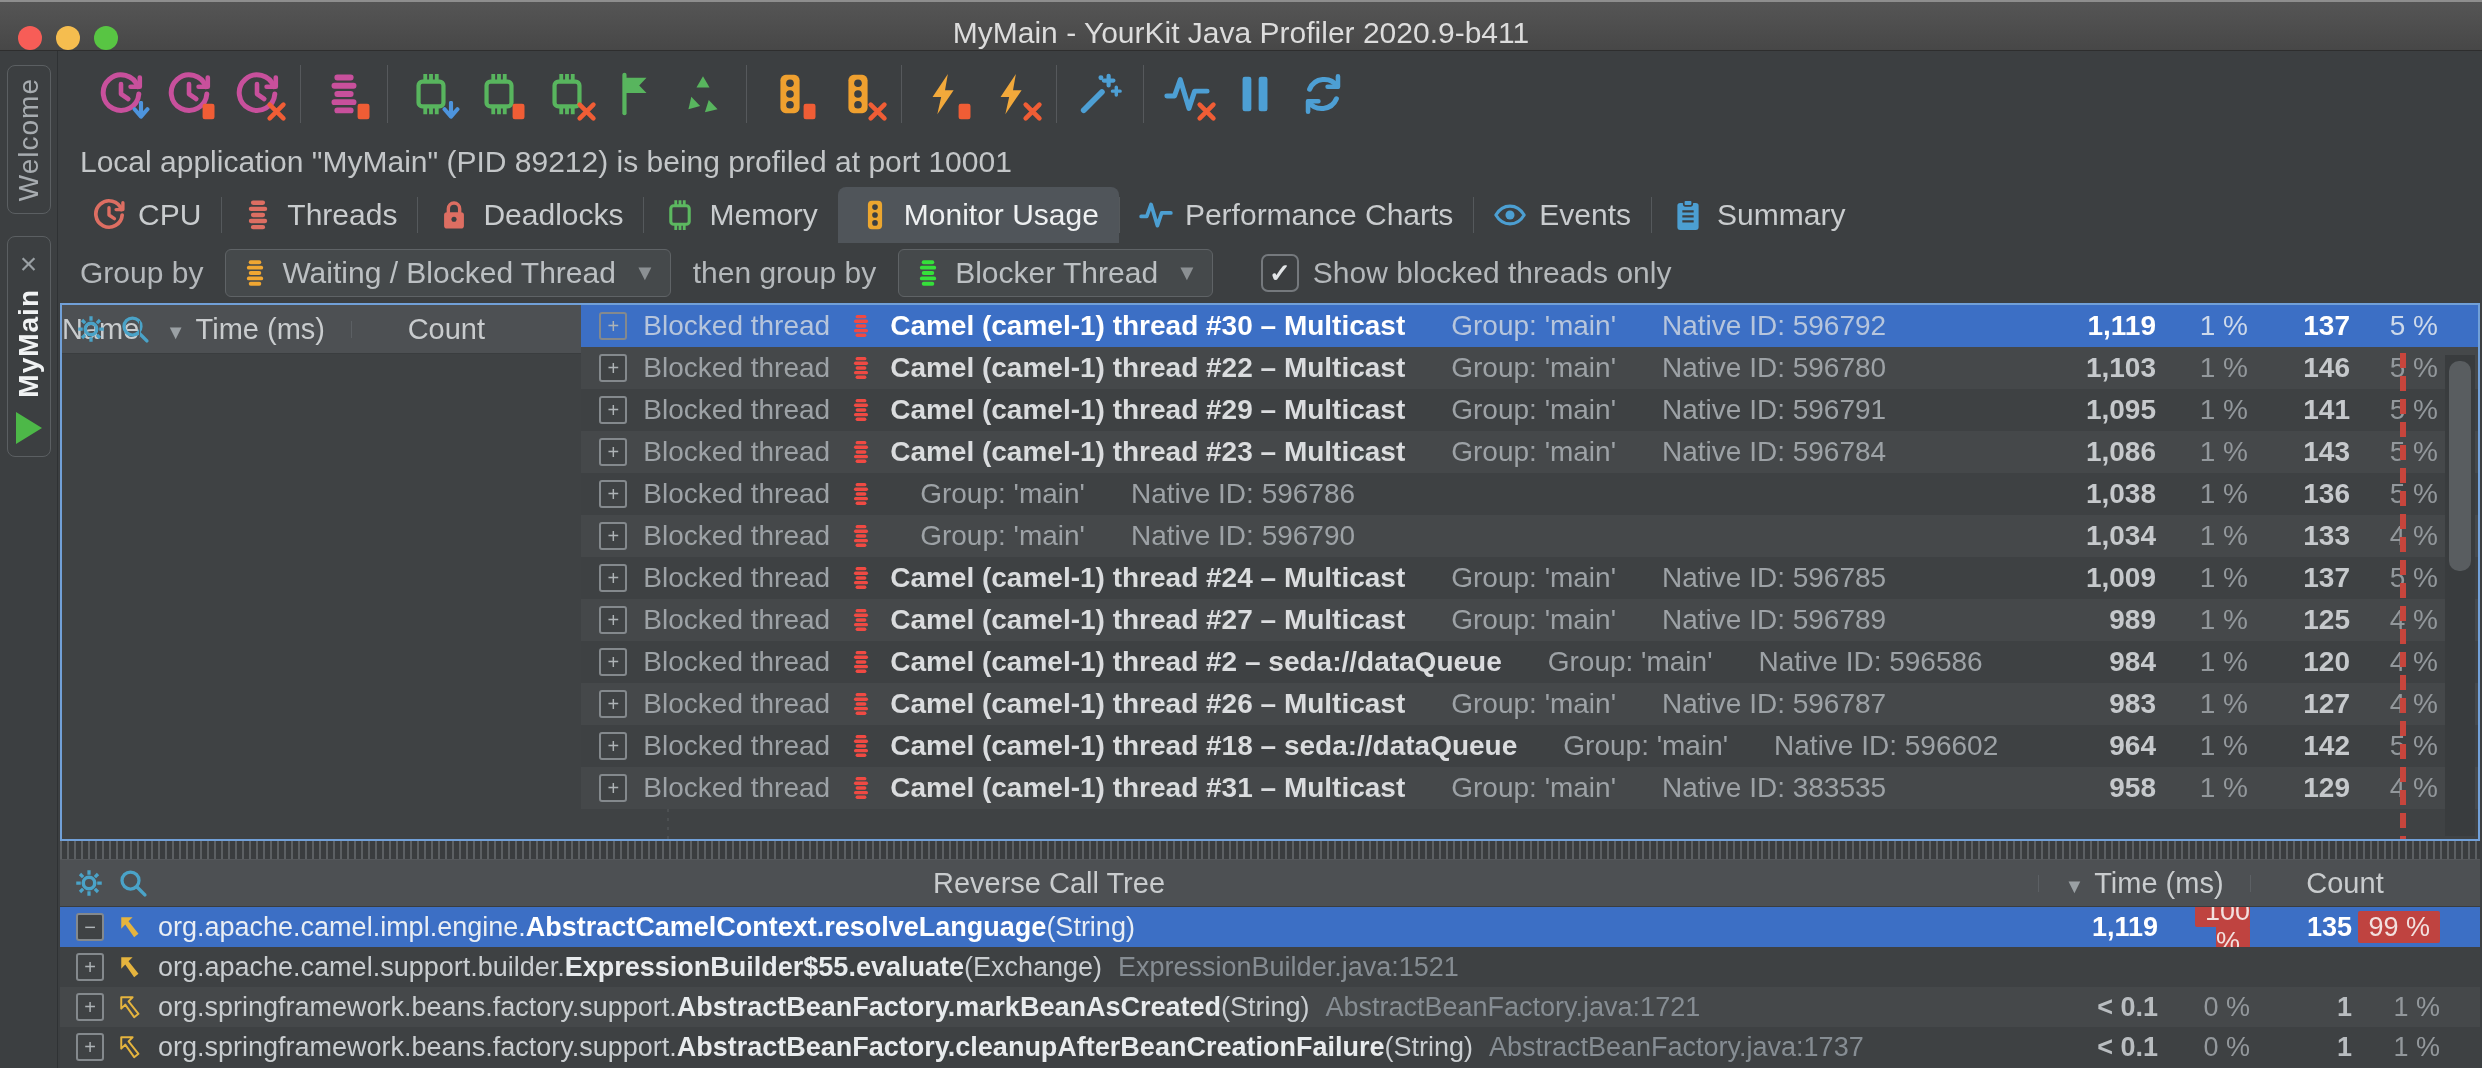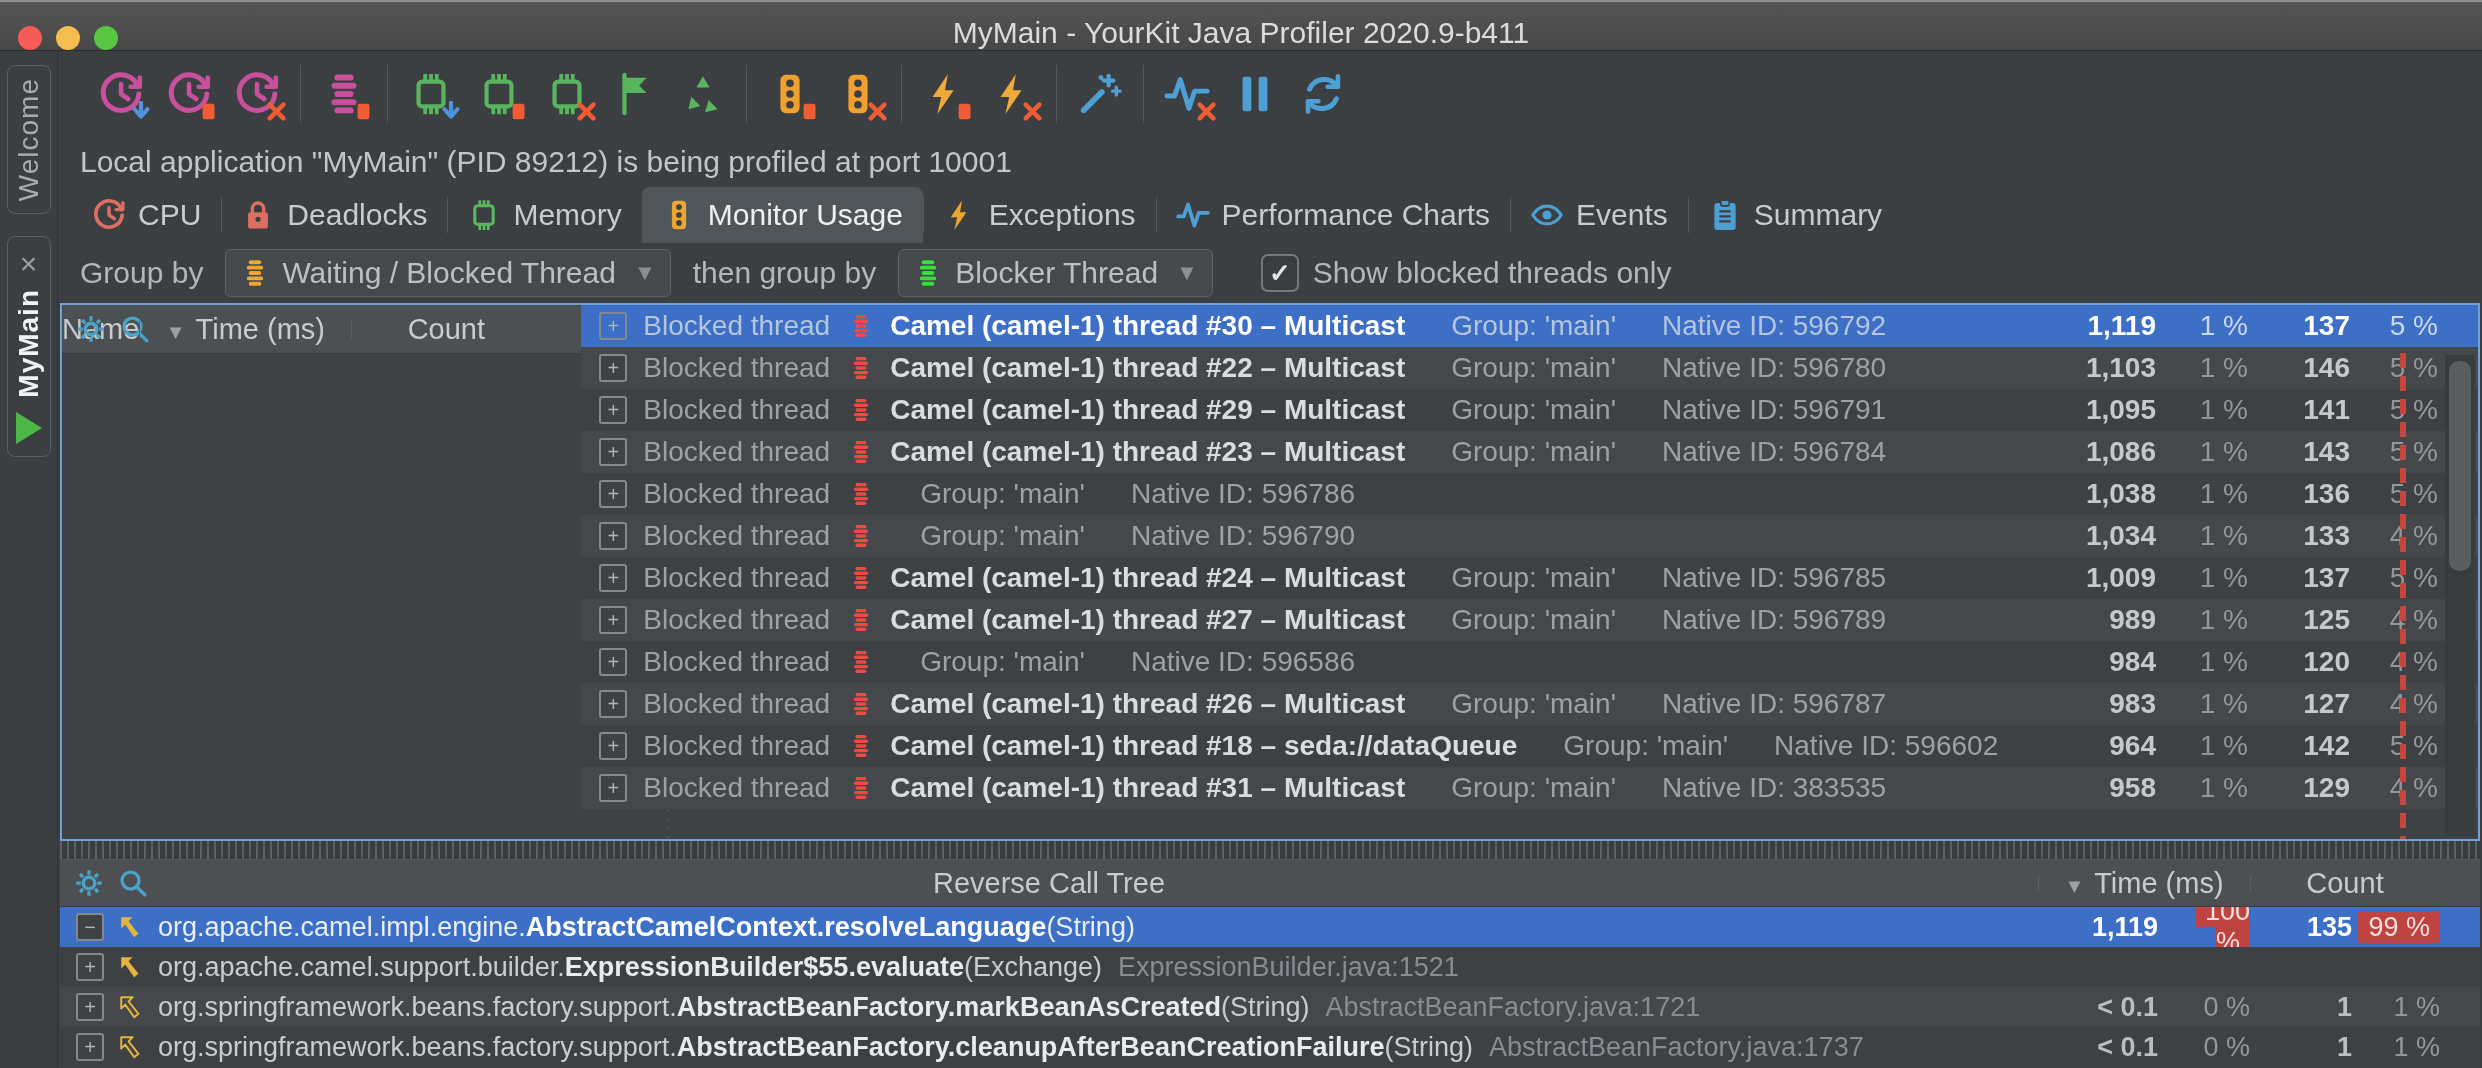--- a/index.html
+++ b/index.html
@@ -347,20 +347,32 @@
                 <path d="M20.8 8.2A9.3 9.3 0 1 0 21.3 12" fill="none" stroke="#dd6e62" stroke-linecap="round" stroke-linejoin="round" stroke-width="2.6"></path>
                 <path d="M21.8 3.4v4.8h-4.8" fill="none" stroke="#dd6e62" stroke-linecap="round" stroke-linejoin="round" stroke-width="2.4"></path>
                 <path d="M12 6.8V12l3.8 2.6" fill="none" stroke="#dd6e62" stroke-linecap="round" stroke-linejoin="round" stroke-width="2.4"></path>
               </svg>
             </span>
             <span>CPU</span>
           </div>
           <div class="tab">
             <span class="icon ic-34">
               <svg viewBox="0 0 24 24" xmlns="http://www.w3.org/2000/svg">
+                <rect x="7" y="1.8" width="10" height="3.1" rx="1.5" fill="#dd6e62"></rect>
+                <rect x="5.5" y="6.1" width="13" height="3.1" rx="1.5" fill="#dd6e62"></rect>
+                <rect x="7" y="10.4" width="10" height="3.1" rx="1.5" fill="#dd6e62"></rect>
+                <rect x="5.5" y="14.7" width="13" height="3.1" rx="1.5" fill="#dd6e62"></rect>
+                <rect x="7" y="19" width="10" height="3.1" rx="1.5" fill="#dd6e62"></rect>
+              </svg>
+            </span>
+            <span>Threads</span>
+          </div>
+          <div class="tab">
+            <span class="icon ic-34">
+              <svg viewBox="0 0 24 24" xmlns="http://www.w3.org/2000/svg">
                 <path d="M8 10V7.5a4 4 0 0 1 8 0V10" fill="none" stroke="#dd6e62" stroke-linecap="round" stroke-linejoin="round" stroke-width="2.4"></path>
                 <rect x="5" y="10" width="14" height="11.5" rx="2" fill="#dd6e62"></rect>
                 <circle cx="12" cy="15" r="1.8" fill="#3c3f41"></circle>
               </svg>
             </span>
             <span>Deadlocks</span>
           </div>
           <div class="tab">
             <span class="icon ic-34">
               <svg viewBox="0 0 24 24" xmlns="http://www.w3.org/2000/svg">
@@ -373,28 +385,20 @@
           <div class="tab selected">
             <span class="icon ic-34">
               <svg viewBox="0 0 24 24" xmlns="http://www.w3.org/2000/svg">
                 <rect x="7" y="2" width="10" height="20" rx="2.8" fill="#eca62f"></rect>
                 <circle cx="12" cy="6.4" r="2" fill="#3c3f41"></circle>
                 <circle cx="12" cy="12" r="2" fill="#3c3f41"></circle>
                 <circle cx="12" cy="17.6" r="2" fill="#3c3f41"></circle>
               </svg>
             </span>
             <span>Monitor Usage</span>
-          </div>
-          <div class="tab">
-            <span class="icon ic-34">
-              <svg viewBox="0 0 24 24" xmlns="http://www.w3.org/2000/svg">
-                <path d="M13.5 1.5 5.5 13.5h4.5L8 22.5l8.5-12.5h-4.5z" fill="#eca62f"></path>
-              </svg>
-            </span>
-            <span>Exceptions</span>
           </div>
           <div class="tab">
             <span class="icon ic-34">
               <svg viewBox="0 0 24 24" xmlns="http://www.w3.org/2000/svg">
                 <path d="M1.5 13h4l3-8.5 4.5 15 3-9h6.5" fill="none" stroke="#4c9fd2" stroke-linecap="round" stroke-linejoin="round" stroke-width="2.6"></path>
               </svg>
             </span>
             <span>Performance Charts</span>
           </div>
           <div class="tab">
@@ -664,20 +668,21 @@
                 <span class="kind">Blocked thread</span>
                 <span class="icon ic-26">
                   <svg viewBox="0 0 24 24" xmlns="http://www.w3.org/2000/svg">
                     <rect x="7" y="1.8" width="10" height="3.1" rx="1.5" fill="#f04a43"></rect>
                     <rect x="5.5" y="6.1" width="13" height="3.1" rx="1.5" fill="#f04a43"></rect>
                     <rect x="7" y="10.4" width="10" height="3.1" rx="1.5" fill="#f04a43"></rect>
                     <rect x="5.5" y="14.7" width="13" height="3.1" rx="1.5" fill="#f04a43"></rect>
                     <rect x="7" y="19" width="10" height="3.1" rx="1.5" fill="#f04a43"></rect>
                   </svg>
                 </span>
+                <span class="tname">Camel (camel-1) thread #2 – seda://dataQueue</span>
                 <span class="tgroup">Group: 'main'</span>
                 <span class="tnative">Native ID: 596586</span>
               </div>
               <div class="c-time">984</div>
               <div class="c-tpct">1 %</div>
               <div class="c-count">120</div>
               <div class="c-cpct">4 %</div>
               <div class="c-gutter"></div>
             </div>
             <div class="trow">

